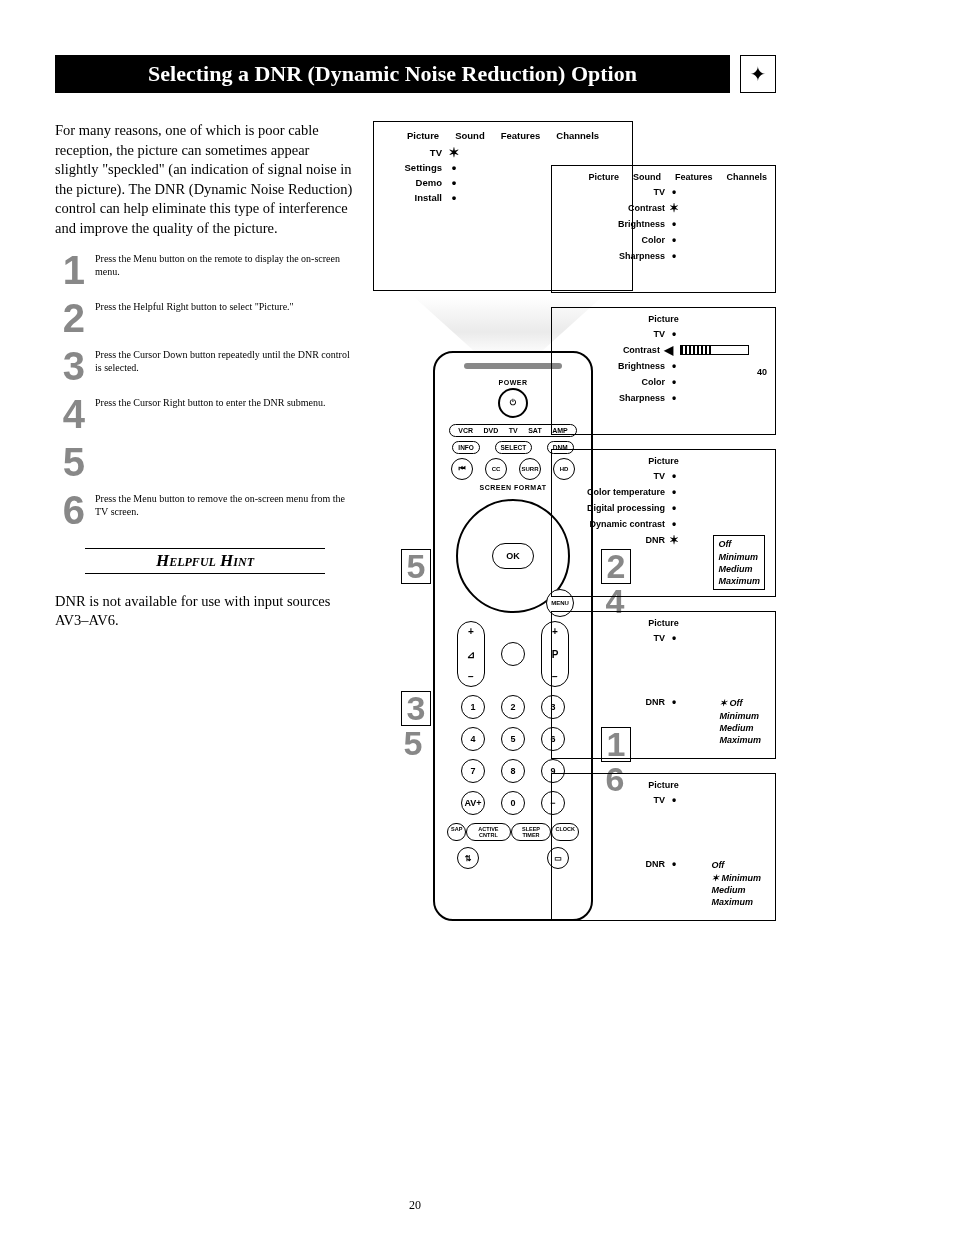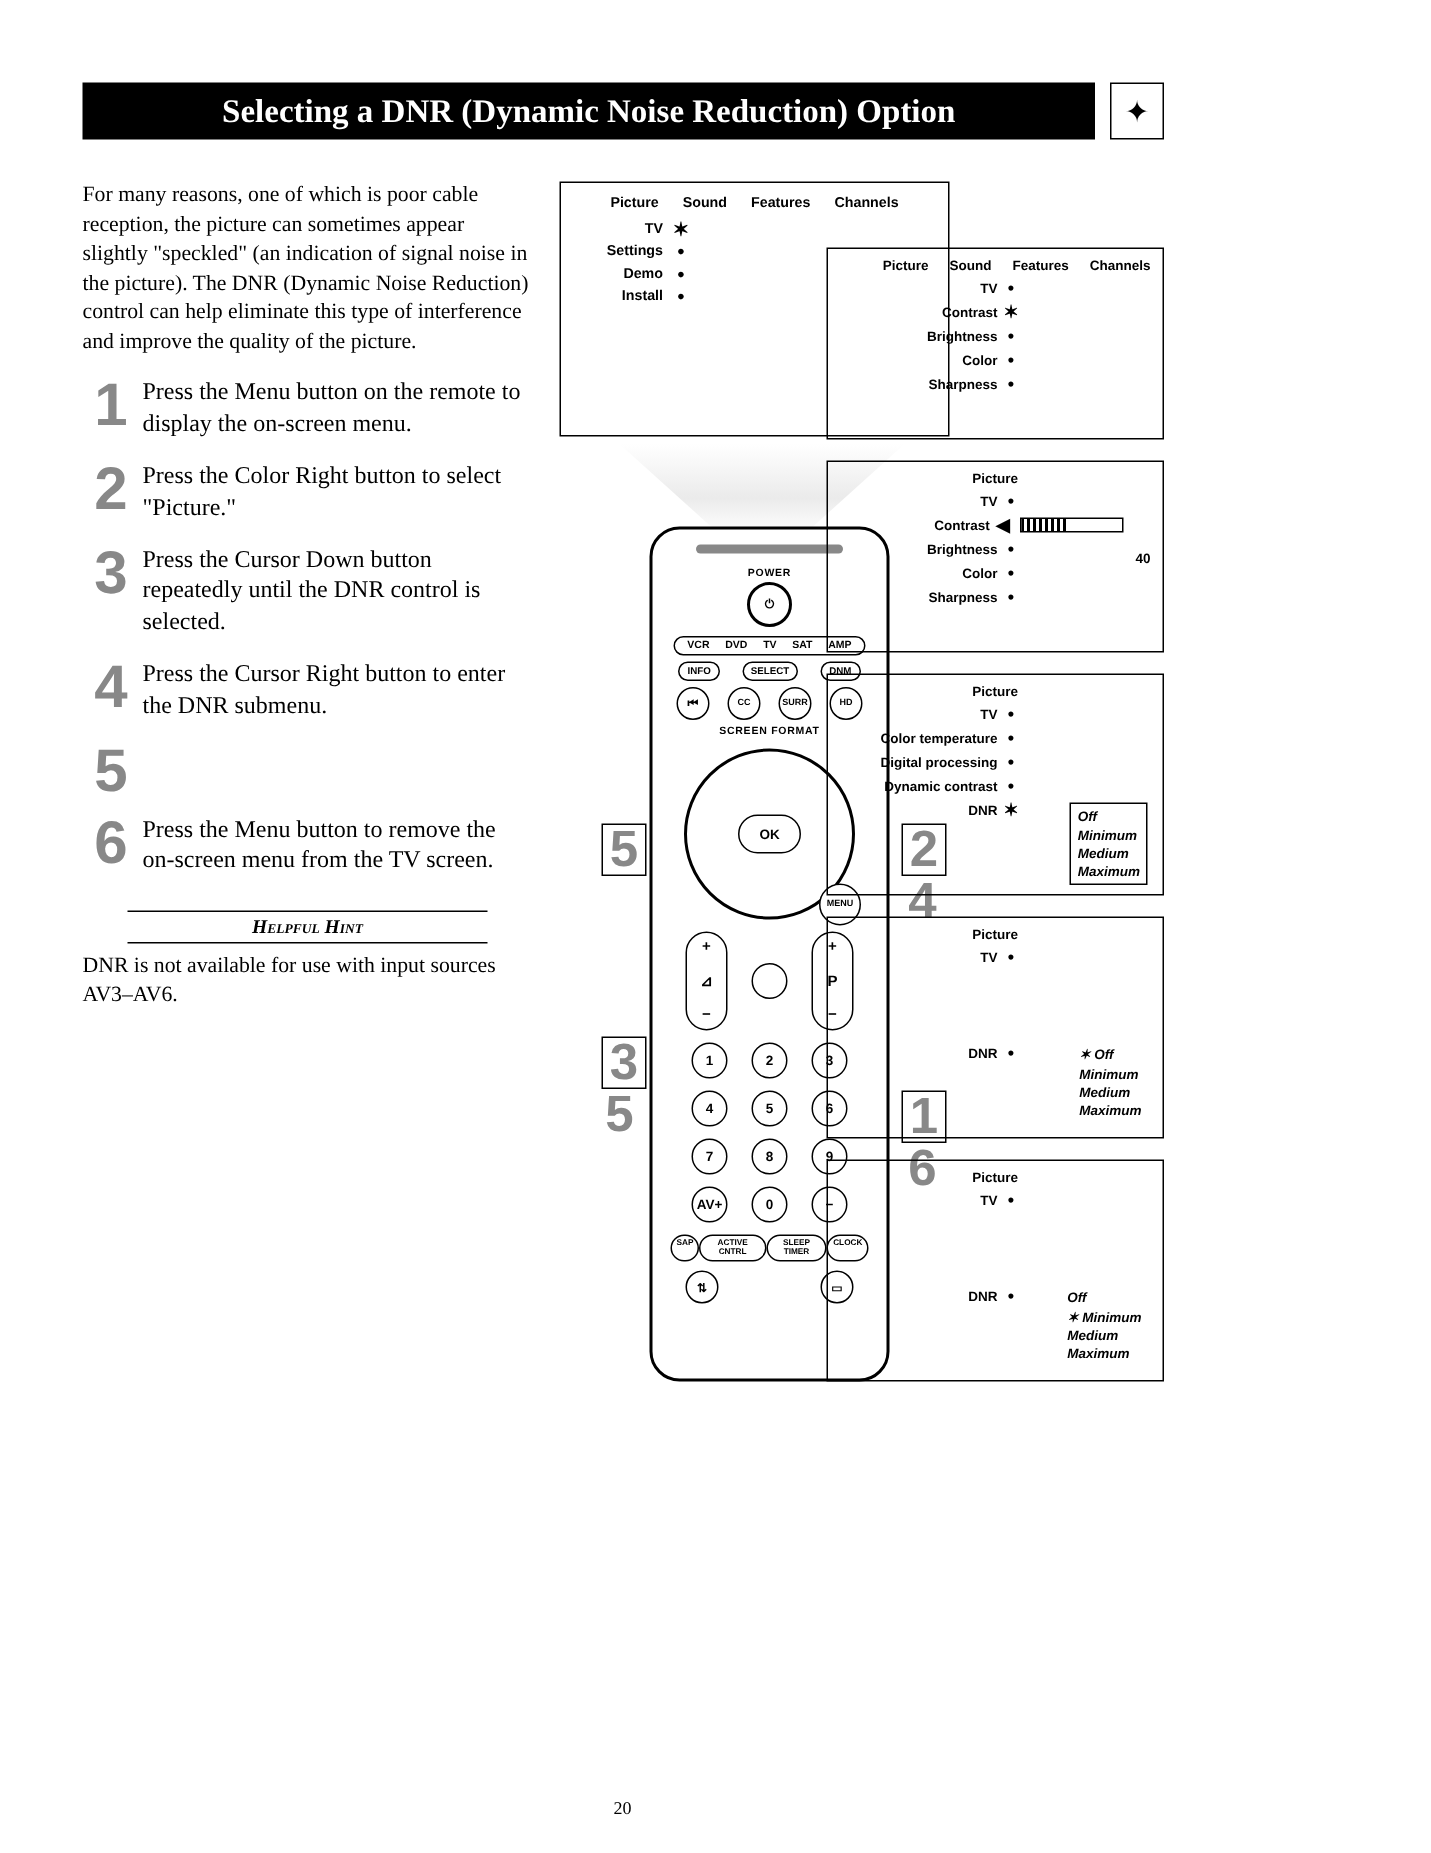--- a/index.html
+++ b/index.html
@@ -64,39 +64,39 @@
     font-weight: 900;
     font-size: 40px;
     line-height: 0.8;
     color: #888;
     width: 30px;
     text-align: right;
     flex: 0 0 30px;
     padding-top: 2px;
   }
   .step-text {
-    font-size: 16px;
+    font-size: 10px;
     line-height: 1.3;
   }
 
   .hint {
     margin-top: 22px;
   }
   .hint-title {
     border-top: 1px solid #000;
     border-bottom: 1px solid #000;
     text-align: center;
     font-family: Georgia, serif;
     font-style: italic;
     font-weight: bold;
     font-variant: small-caps;
-    font-size: 13px;
+    font-size: 17px;
     padding: 2px 0;
     width: 240px;
-    margin: 0 auto 6px auto;
+    margin: 0 auto 18px auto;
   }
   .hint-body {
     font-size: 14.5px;
     line-height: 1.3;
   }
 
   .diagram {
     flex: 1;
     position: relative;
   }
@@ -279,21 +279,21 @@
     <div class="left">
       <div class="intro">For many reasons, one of which is poor cable reception, the picture can sometimes appear slightly "speckled" (an indication of signal noise in the picture). The DNR (Dynamic Noise Reduction) control can help eliminate this type of interference and improve the quality of the picture.</div>
 
       <div class="steps">
         <div class="step">
           <div class="step-num">1</div>
           <div class="step-text">Press the Menu button on the remote to display the on-screen menu.</div>
         </div>
         <div class="step">
           <div class="step-num">2</div>
-          <div class="step-text">Press the Color Right button to select "Picture."</div>
+          <div class="step-text">Press the Helpful Right button to select "Picture."</div>
         </div>
         <div class="step">
           <div class="step-num">3</div>
           <div class="step-text">Press the Cursor Down button repeatedly until the DNR control is selected.</div>
         </div>
         <div class="step">
           <div class="step-num">4</div>
           <div class="step-text">Press the Cursor Right button to enter the DNR submenu.</div>
         </div>
         <div class="step">

